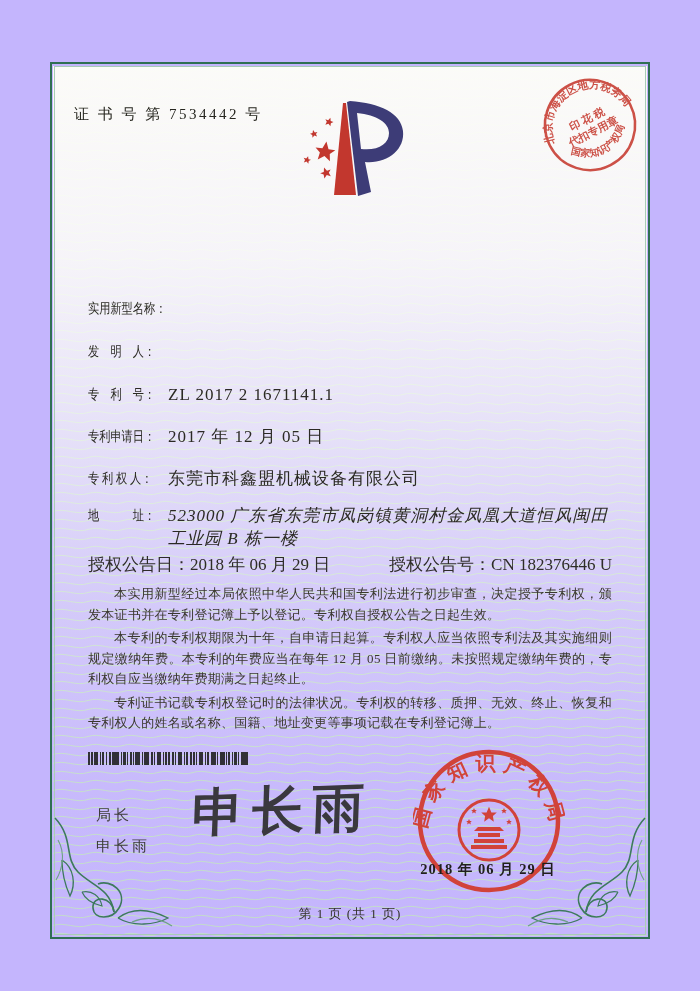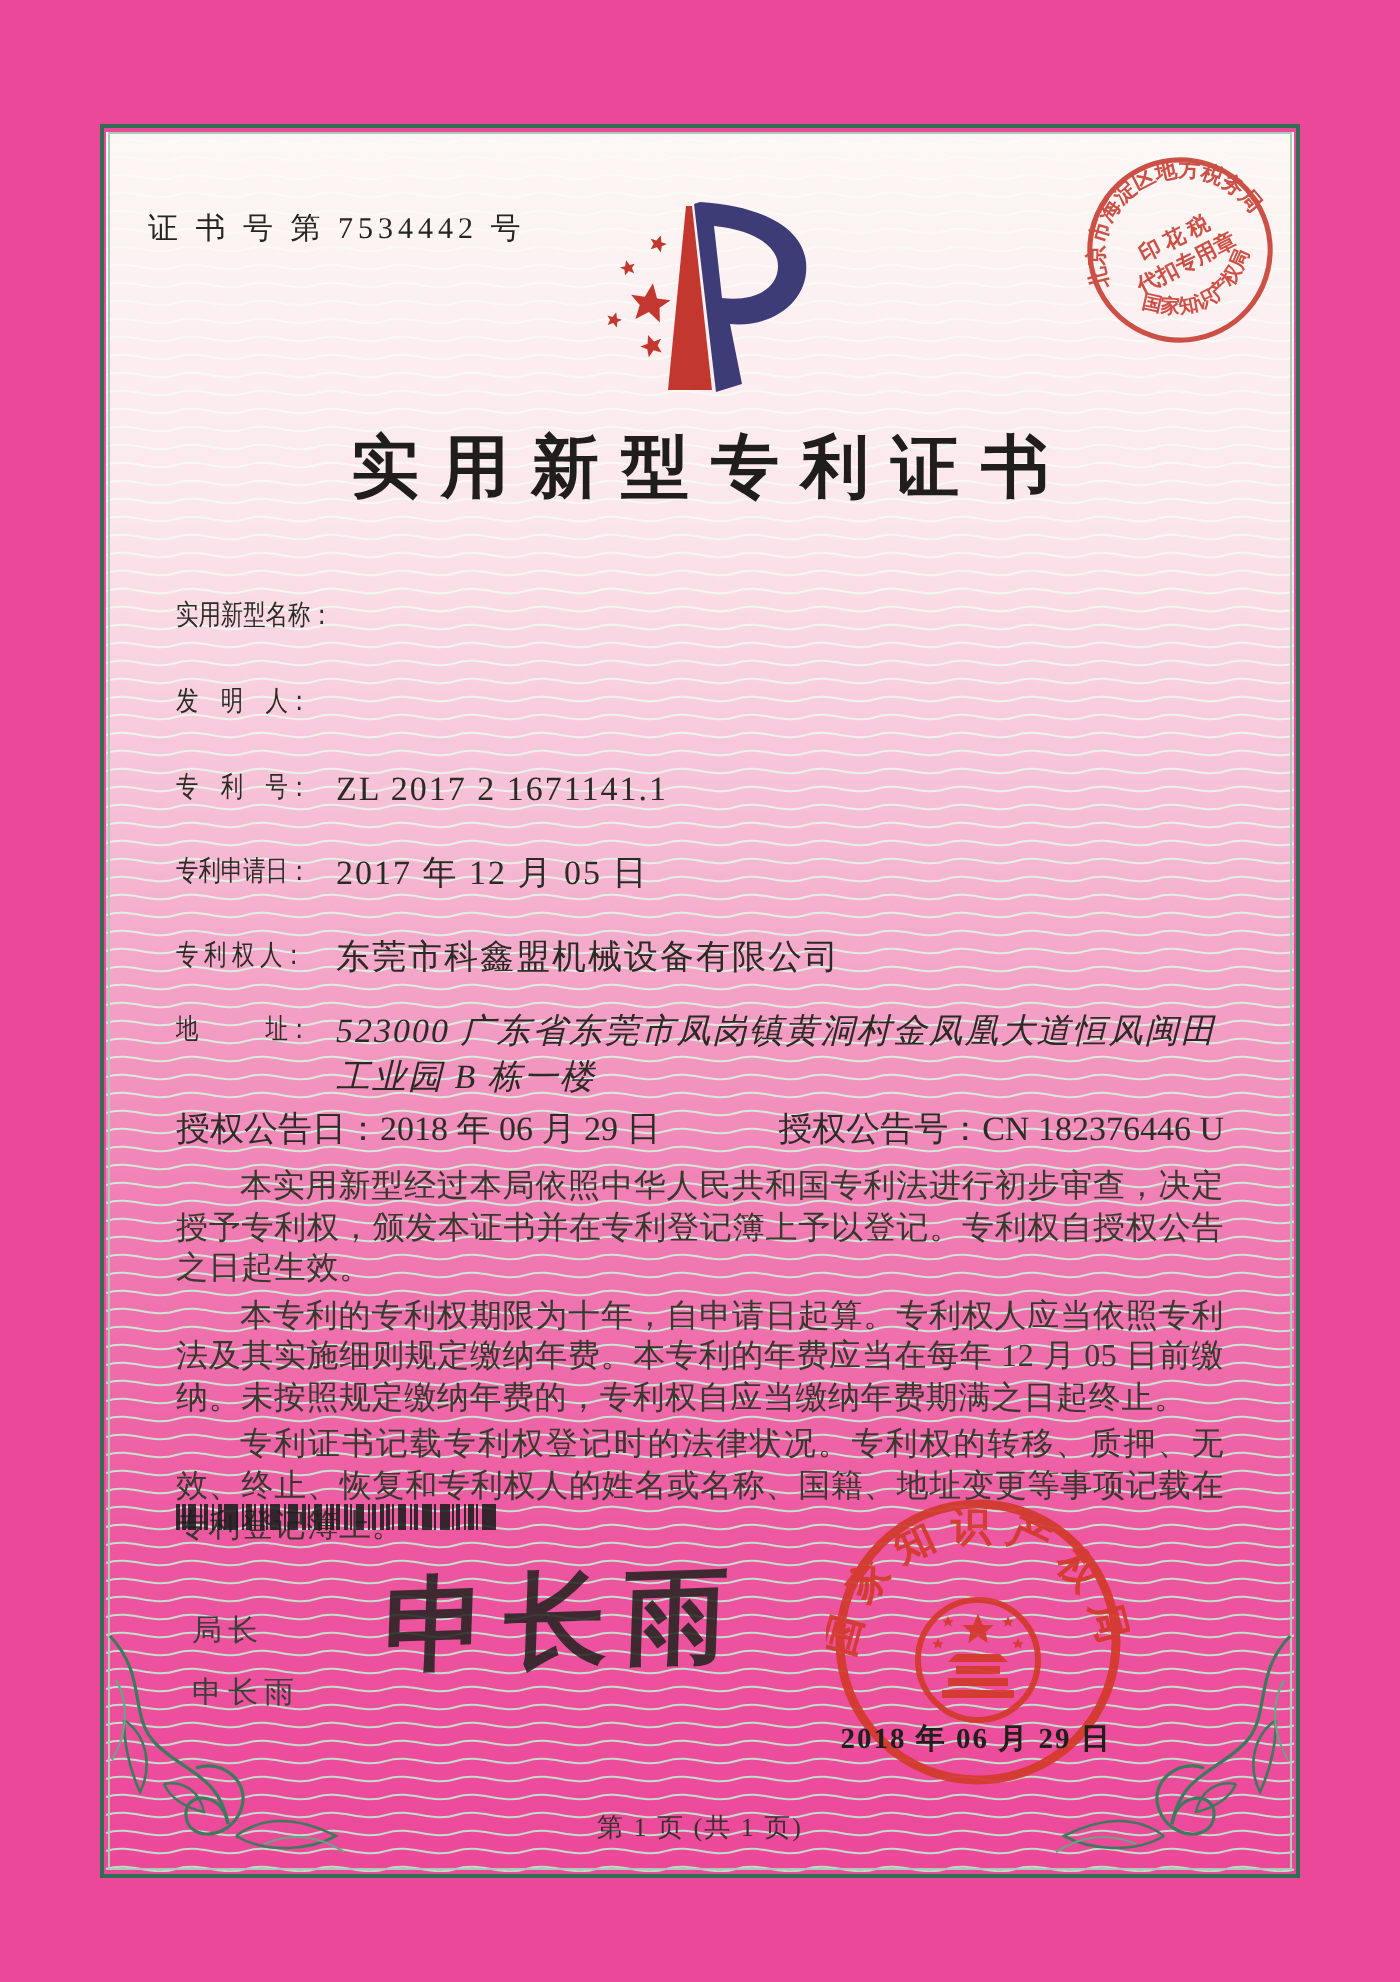--- a/index.html
+++ b/index.html
@@ -2,21 +2,21 @@
 <html><head>
 <meta charset="utf-8">
 <style>
   html,body{margin:0;padding:0;}
   body{
     width:700px;height:991px;position:relative;overflow:hidden;
     background:#ffffff;
     font-family:"Liberation Serif","DejaVu Serif",serif;
     color:#2e2c28;
   }
-  .paper{position:absolute;inset:0;background:#ec4899;}
+  .paper{position:absolute;inset:0;background:#c4b5fd;}
   
   .frame{position:absolute;left:50px;top:62px;right:50px;bottom:52px;border:2px solid #2f6f53;}
   .frame-inner{position:absolute;inset:2px;border:1px solid #a8ccb6;}
   
   .guilloche{position:absolute;left:53px;top:66px;width:594px;height:870px;}
   .fade{position:absolute;left:53px;top:66px;width:594px;height:870px;
     background:linear-gradient(180deg,
       rgba(253,253,248,.97) 0%,
       rgba(253,253,248,.88) 22%,
       rgba(251,252,245,.62) 42%,
@@ -37,21 +37,21 @@
   .frow{display:flex;line-height:24px;}
   .frow .lab{flex:none;width:80px;font-size:14px;white-space:nowrap;
     transform:scaleX(0.80);transform-origin:left center;color:#2b2a24;}
   .frow .val{flex:1;letter-spacing:1px;color:#2b2a24;}
   .mb19{margin-bottom:19px;flex-direction:column;} .mb18{margin-bottom:18px;} .mb13{margin-bottom:13px;}
   .addr .val{line-height:23px;font-style:italic;}
   .grant{display:flex;justify-content:space-between;margin-top:3px;line-height:24px;}
   .gpair{display:flex;}
 
   .paras{position:absolute;left:88px;top:584px;width:524px;
-    font-size:16px;line-height:20.5px;text-align:justify;color:#3a382e;letter-spacing:.3px;}
+    font-size:13px;line-height:20.5px;text-align:justify;color:#3a382e;letter-spacing:.3px;}
   .paras p{margin:0 0 3px 0;text-indent:2em;}
 
   .barcode{position:absolute;left:88px;top:752px;width:160px;height:13px;opacity:.88;
     background-image:
       repeating-linear-gradient(90deg,#1d1d1d 0 1px,transparent 1px 3px),
       repeating-linear-gradient(90deg,transparent 0 3px,#1d1d1d 3px 5px,transparent 5px 11px),
       repeating-linear-gradient(90deg,#1d1d1d 0 2px,transparent 2px 7px);}
 
   .director{position:absolute;left:96px;top:806px;font-family:"Liberation Sans","DejaVu Sans",sans-serif;
     font-size:15px;color:#3c3c38;letter-spacing:3px;}
@@ -132,21 +132,20 @@
     <text font-size="11" fill="#c63a2f" font-weight="bold">
       <textPath href="#taxTop" startOffset="50%" text-anchor="middle">北京市海淀区地方税务局</textPath>
     </text>
     <text x="50" y="47" text-anchor="middle" font-size="11" fill="#c63a2f" font-weight="bold">印 花 税</text>
     <text x="50" y="61" text-anchor="middle" font-size="11" fill="#c63a2f" font-weight="bold">代扣专用章</text>
     <text font-size="10" fill="#c63a2f" font-weight="bold">
       <textPath href="#taxBottom" startOffset="50%" text-anchor="middle">国家知识产权局</textPath>
     </text>
   </svg>
 
-  <div class="title">实用新型专利证书</div>
 
   <div class="fields">
     <div class="frow mb19">
       <span class="lab">实用新型名称：</span>
     </div>
     <div class="frow mb19">
       <span class="lab">发　明　人：</span>
     </div>
     <div class="frow mb18">
       <span class="lab">专　利　号：</span>

